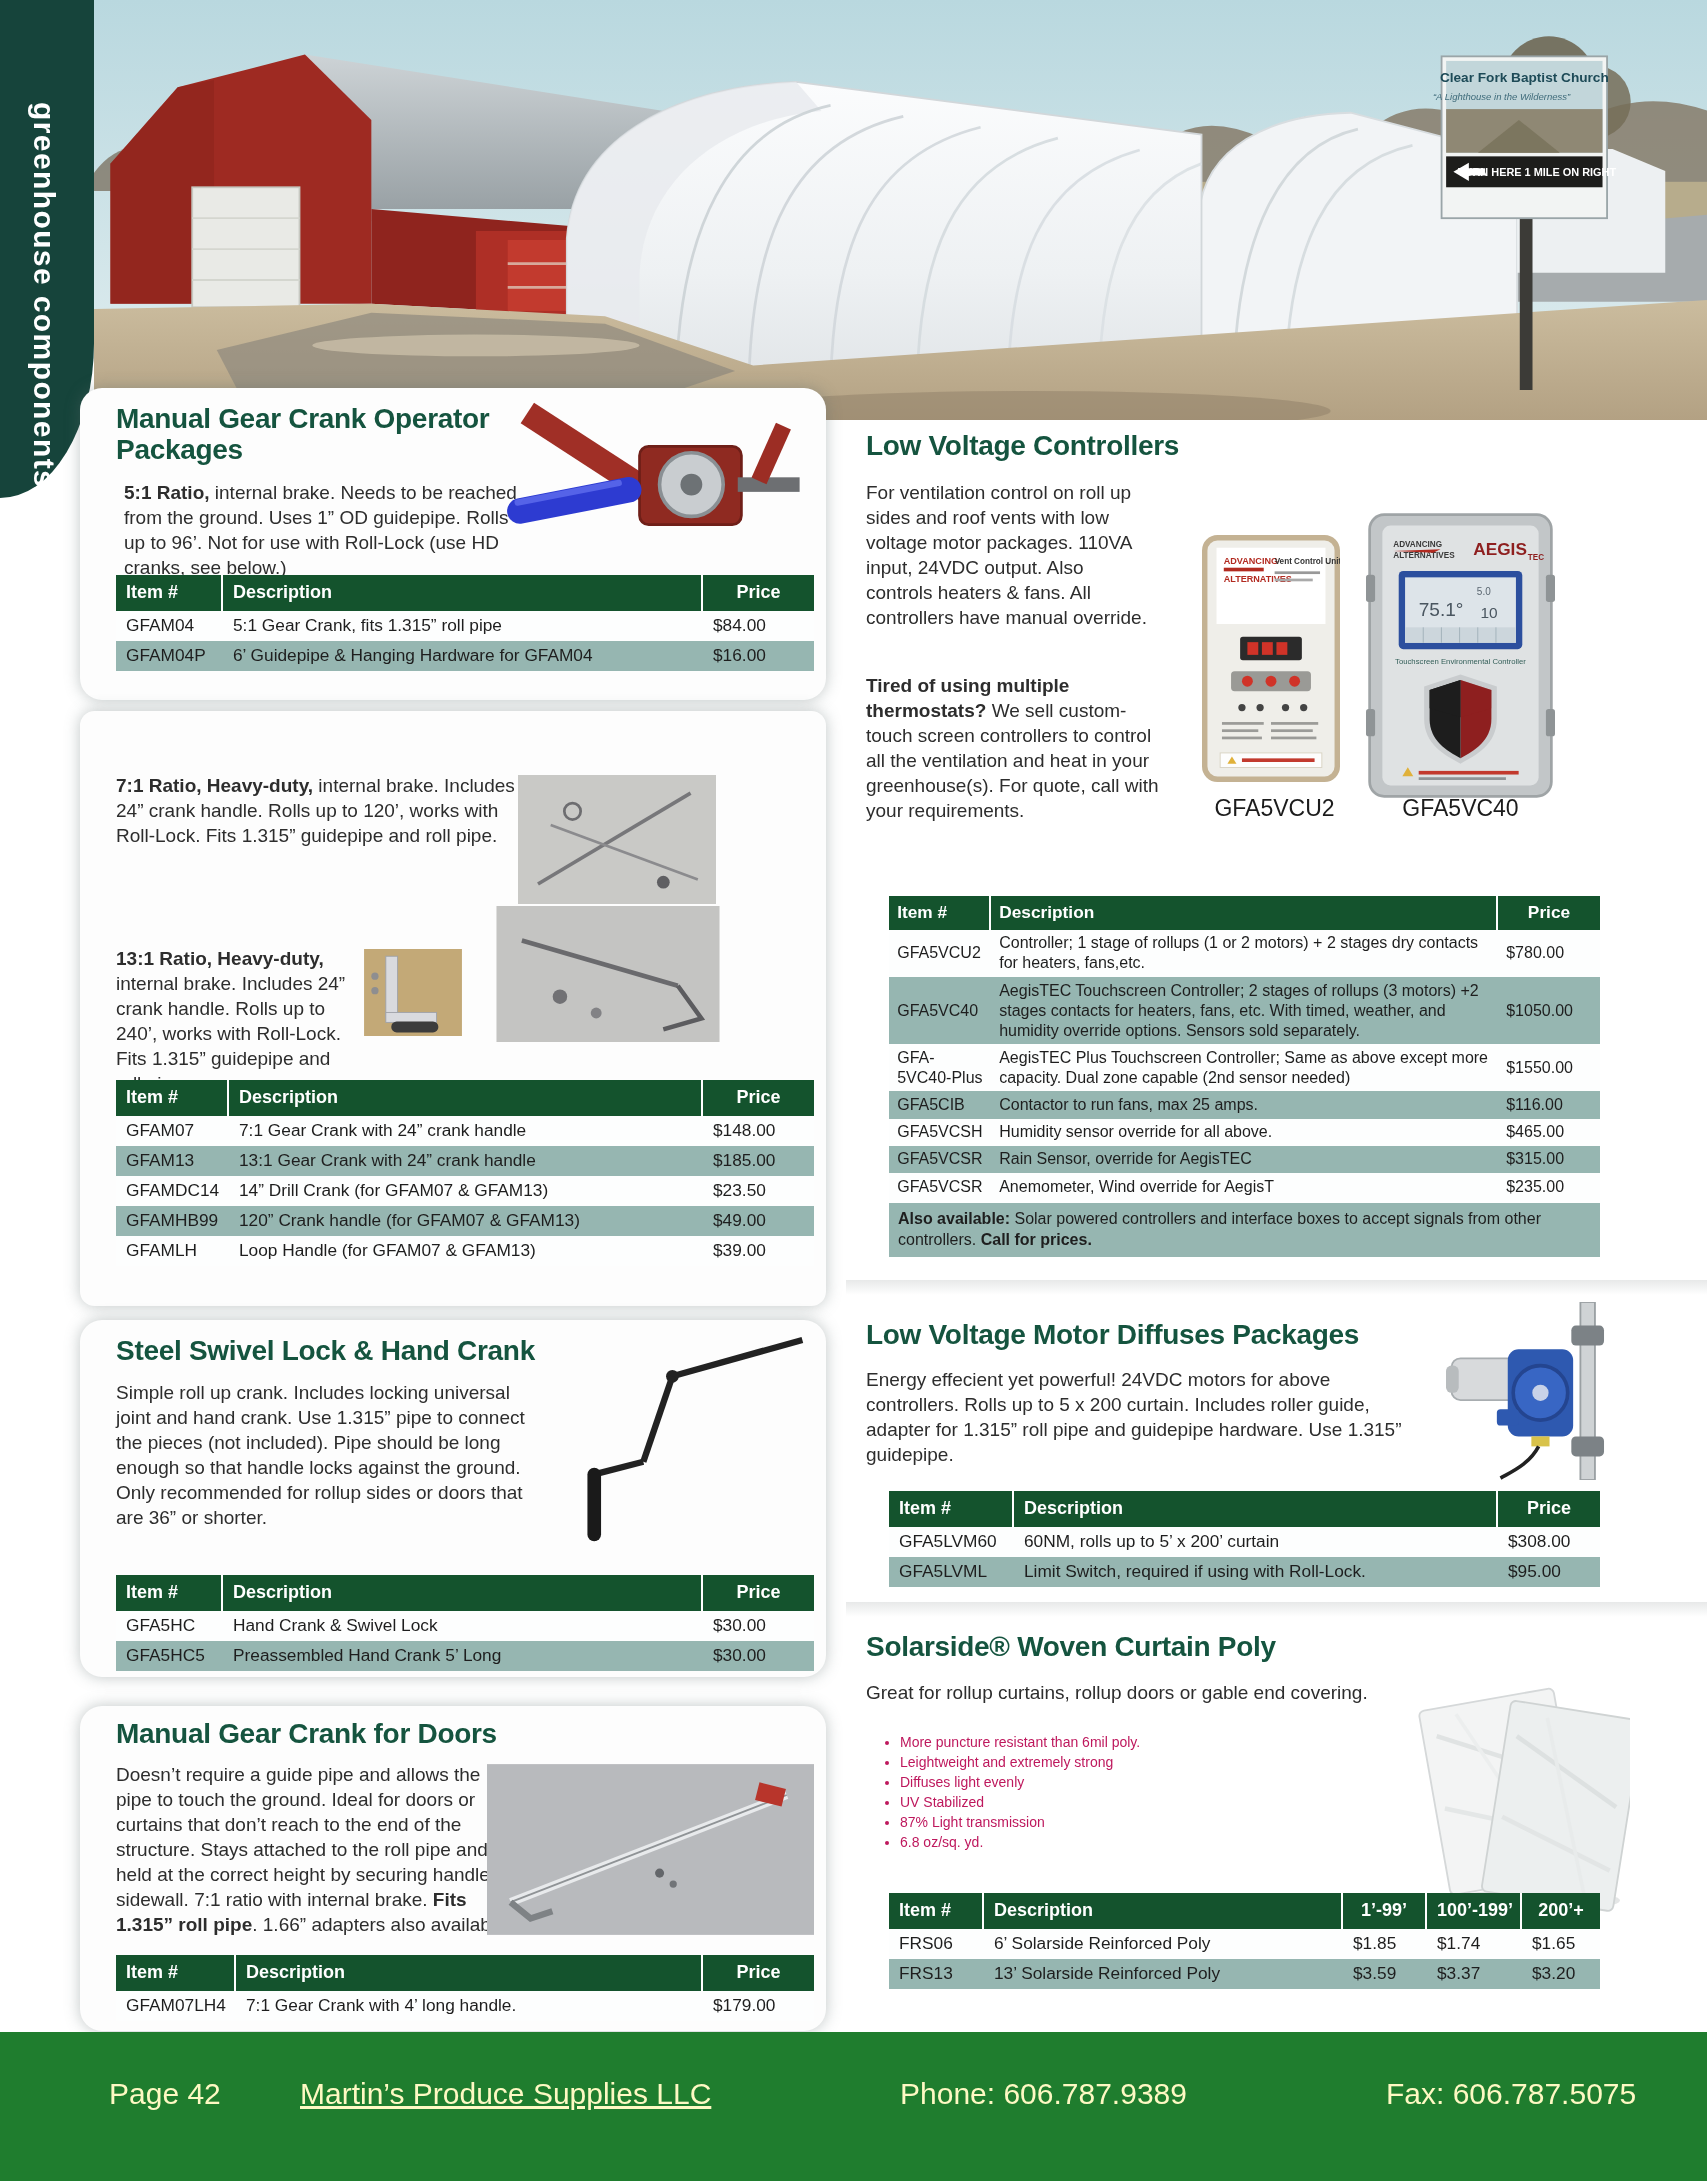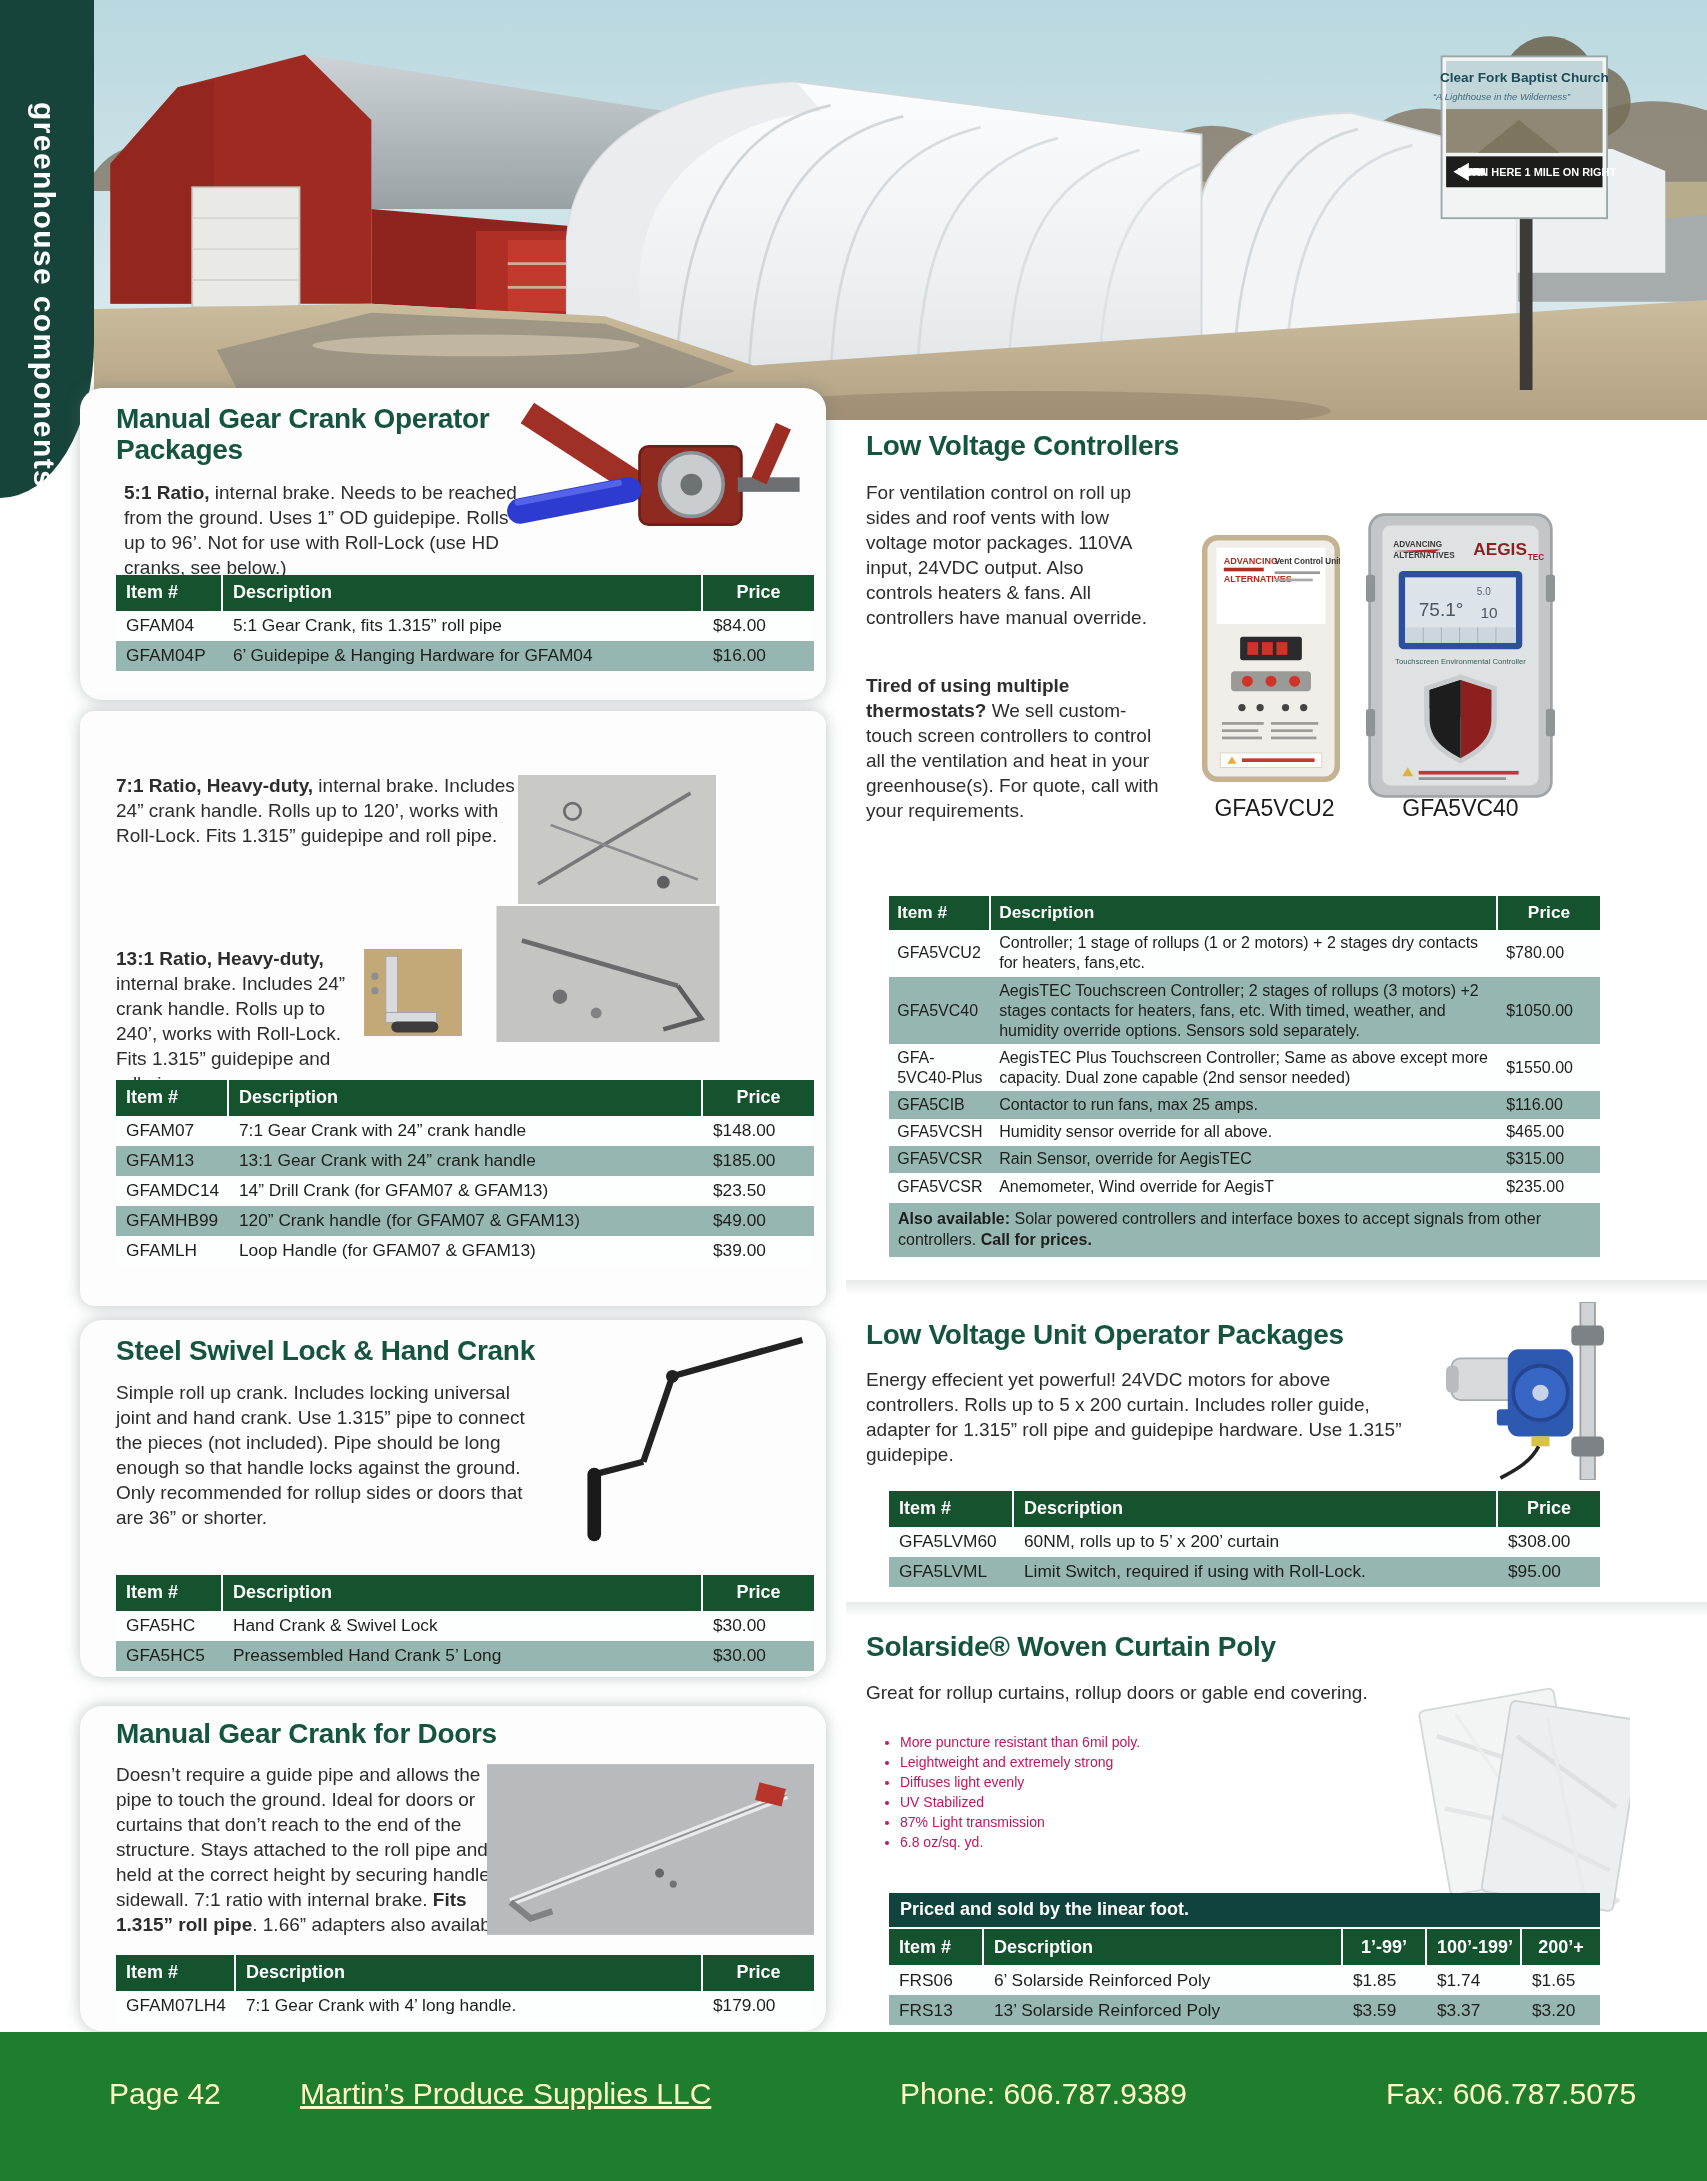--- a/index.html
+++ b/index.html
@@ -455,21 +455,21 @@
             <td>Anemometer, Wind override for AegisT</td>
             <td>$235.00</td>
           </tr>
         </tbody>
     </table>
     <div class="note-row"><strong>Also available:</strong><span> Solar powered controllers and interface boxes to accept signals from other controllers. </span><strong>Call for prices.</strong></div>
   </div>
 
   <div class="sep" style="top:1280px;"></div>
 
-  <h2 class="abs" style="left:866px;top:1320px;z-index:3;">Low Voltage Unit Operator Packages</h2>
+  <h2 class="abs" style="left:866px;top:1320px;z-index:3;">Low Voltage Motor Diffuses Packages</h2>
   <p class="para abs" style="left:866px;top:1367px;width:545px;margin:0;z-index:3;">Energy effecient yet powerful! 24VDC motors for above controllers. Rolls up to 5 x 200 curtain. Includes roller guide, adapter for 1.315” roll pipe and guidepipe hardware. Use 1.315” guidepipe.</p>
   <svg class="imgbox" style="left:1444px;top:1302px;" width="182" height="178" viewBox="0 0 200 196">
     <rect x="150" y="0" width="16" height="196" fill="#cfd3d5" stroke="#9aa0a3" stroke-width="2"></rect>
     <rect x="140" y="26" width="36" height="22" rx="5" fill="#7c8286"></rect>
     <rect x="140" y="148" width="36" height="22" rx="5" fill="#7c8286"></rect>
     <rect x="8" y="62" width="76" height="46" rx="10" fill="#d8dadc" stroke="#a8adb0" stroke-width="2"></rect>
     <rect x="2" y="70" width="14" height="30" rx="6" fill="#b8bcbe"></rect>
     <rect x="70" y="52" width="72" height="96" rx="12" fill="#2e59b0"></rect>
     <circle cx="106" cy="100" r="30" fill="#3866c4" stroke="#244590" stroke-width="4"></circle>
     <circle cx="106" cy="100" r="9" fill="#c8d2e8"></circle>
@@ -527,21 +527,20 @@
       <line x1="60" y1="40" x2="140" y2="220" stroke="#eceeee" stroke-width="4"></line>
     </g>
     <g transform="rotate(9 160 150)">
       <rect x="88" y="42" width="146" height="212" rx="6" fill="#ecefef" stroke="#cfd3d3" stroke-width="2"></rect>
       <line x1="100" y1="80" x2="220" y2="140" stroke="#dde1e1" stroke-width="5"></line>
       <line x1="98" y1="170" x2="224" y2="210" stroke="#e2e5e5" stroke-width="5"></line>
       <line x1="130" y1="55" x2="200" y2="240" stroke="#e8ebeb" stroke-width="4"></line>
     </g>
   </svg>
   <div class="abs" style="left:889px;top:1893px;width:711px;z-index:3;">
-    <div class="band">Priced and sold by the linear foot.</div>
     <table class="ptable tiny">
       <colgroup>
           <col style="width:95px">
           <col>
           <col style="width:84px">
           <col style="width:95px">
           <col style="width:78px">
         </colgroup>
       <thead>
           <tr>

